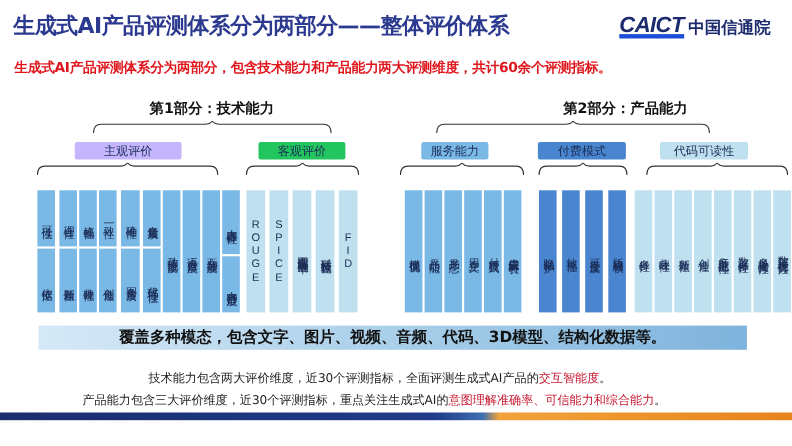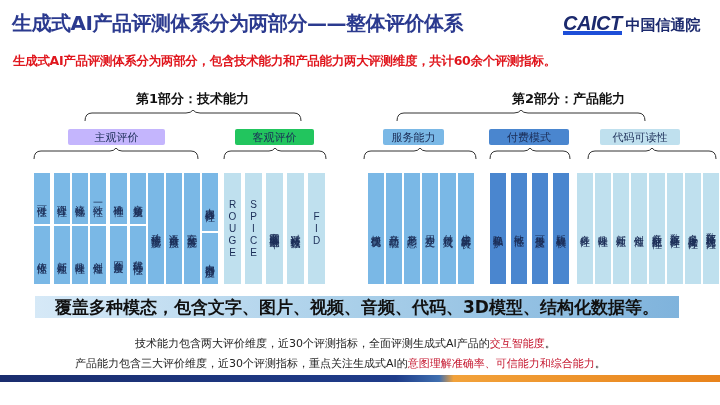--- a/index.html
+++ b/index.html
@@ -6,21 +6,21 @@
   body { width: 720px; height: 405px; background: #ffffff; font-family: "DejaVu Sans", "Liberation Sans", sans-serif; position: relative; overflow: hidden; }
   .title { position: absolute; left: 12px; top: 10px; font-size: 20px; font-weight: bold; color: #2b3a8f; letter-spacing: -0.5px; }
   .logo { position: absolute; left: 563px; top: 16px; display: flex; align-items: center; gap: 4px; }
   .logo-en { font-family: "Liberation Sans", sans-serif; font-weight: bold; font-style: italic; font-size: 20px; color: #1c2a6e; border-bottom: 4px solid #1d4ed8; line-height: 15px; letter-spacing: -0.5px; }
   .logo-cn { font-size: 15px; font-weight: bold; color: #1c2a6e; }
   .subtitle { position: absolute; left: 13px; top: 53px; font-size: 12.5px; font-weight: bold; color: #e0161d; letter-spacing: -0.3px; }
   .part-title { position: absolute; font-size: 13px; font-weight: bold; color: #111; text-align: center; }
   .brace { position: absolute; }
   .cat { position: absolute; height: 16px; font-size: 11px; color: #1b2d57; display: flex; align-items: center; justify-content: center; border-radius: 2px; }
   .col { position: absolute; display: flex; align-items: center; justify-content: center; writing-mode: vertical-rl; text-orientation: upright; font-size: 10px; color: #1b2d57; line-height: 11px; letter-spacing: 1px; }
-  .banner { position: absolute; left: 35px; top: 296px; width: 644px; height: 22px; background: linear-gradient(90deg, #d6e9f7 0%, #a9cfe9 50%, #7fb3dc 100%); display: flex; align-items: center; justify-content: center; font-size: 17px; font-weight: bold; color: #111; }
+  .banner { position: absolute; left: 35px; top: 296px; width: 644px; height: 22px; background: linear-gradient(90deg, #d6e9f7 0%, #a9cfe9 50%, #7fb3dc 100%); display: flex; align-items: center; justify-content: center; font-size: 14px; font-weight: bold; color: #111; }
   .note { position: absolute; font-size: 11px; color: #222; white-space: nowrap; }
   .hl { color: #c5162e; }
   .bar { position: absolute; left: 0; top: 375px; width: 720px; height: 7px; background: linear-gradient(90deg, #1a2d6e 0%, #1f3c8a 55%, #3f6fb0 61%, #f2a23a 63%, #e8831c 100%); }
 </style>
 </head>
 <body>
 
 <div class="title">生成式AI产品评测体系分为两部分——整体评价体系</div>
 <div class="logo">
   <span class="logo-en">CAICT</span>

